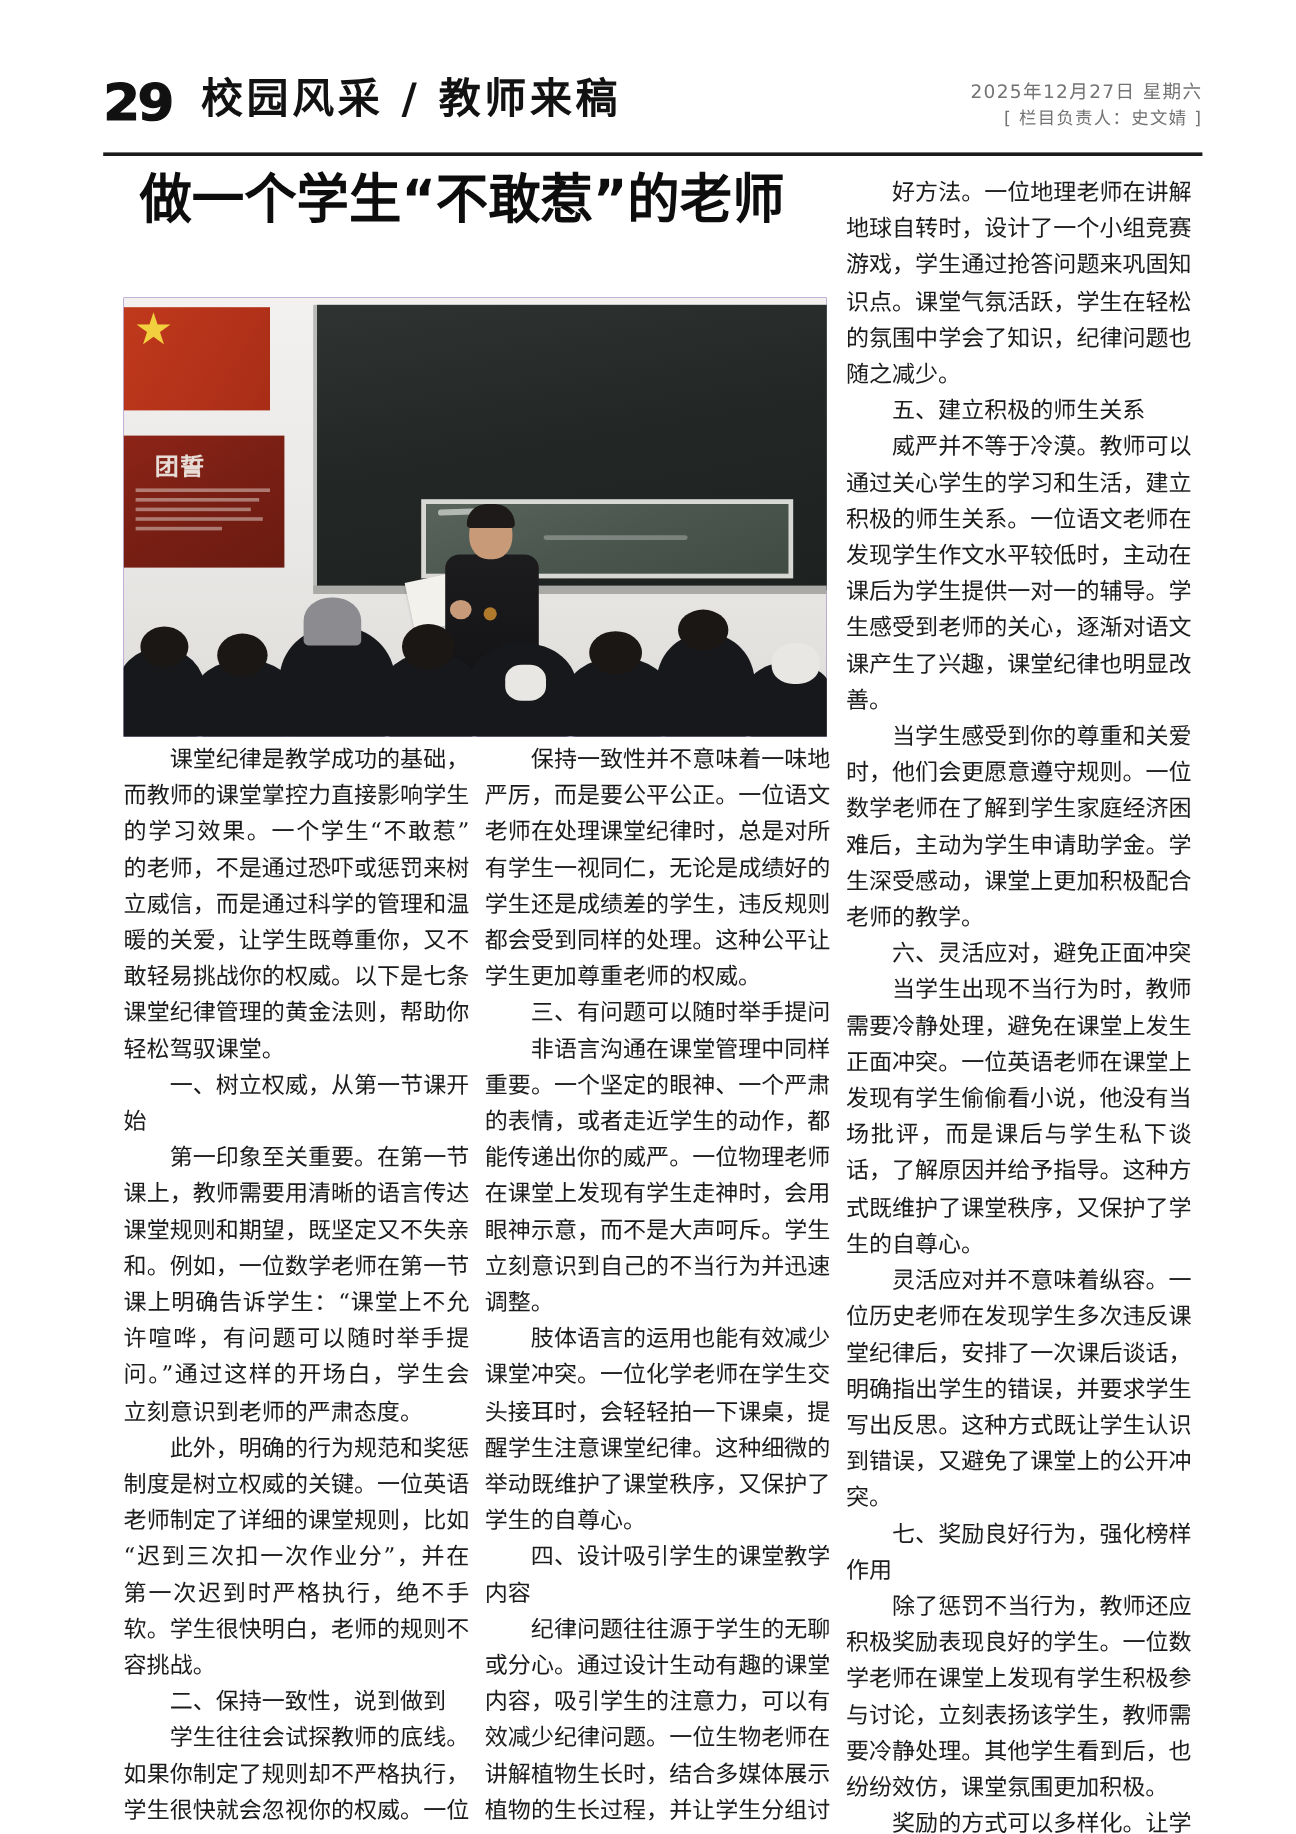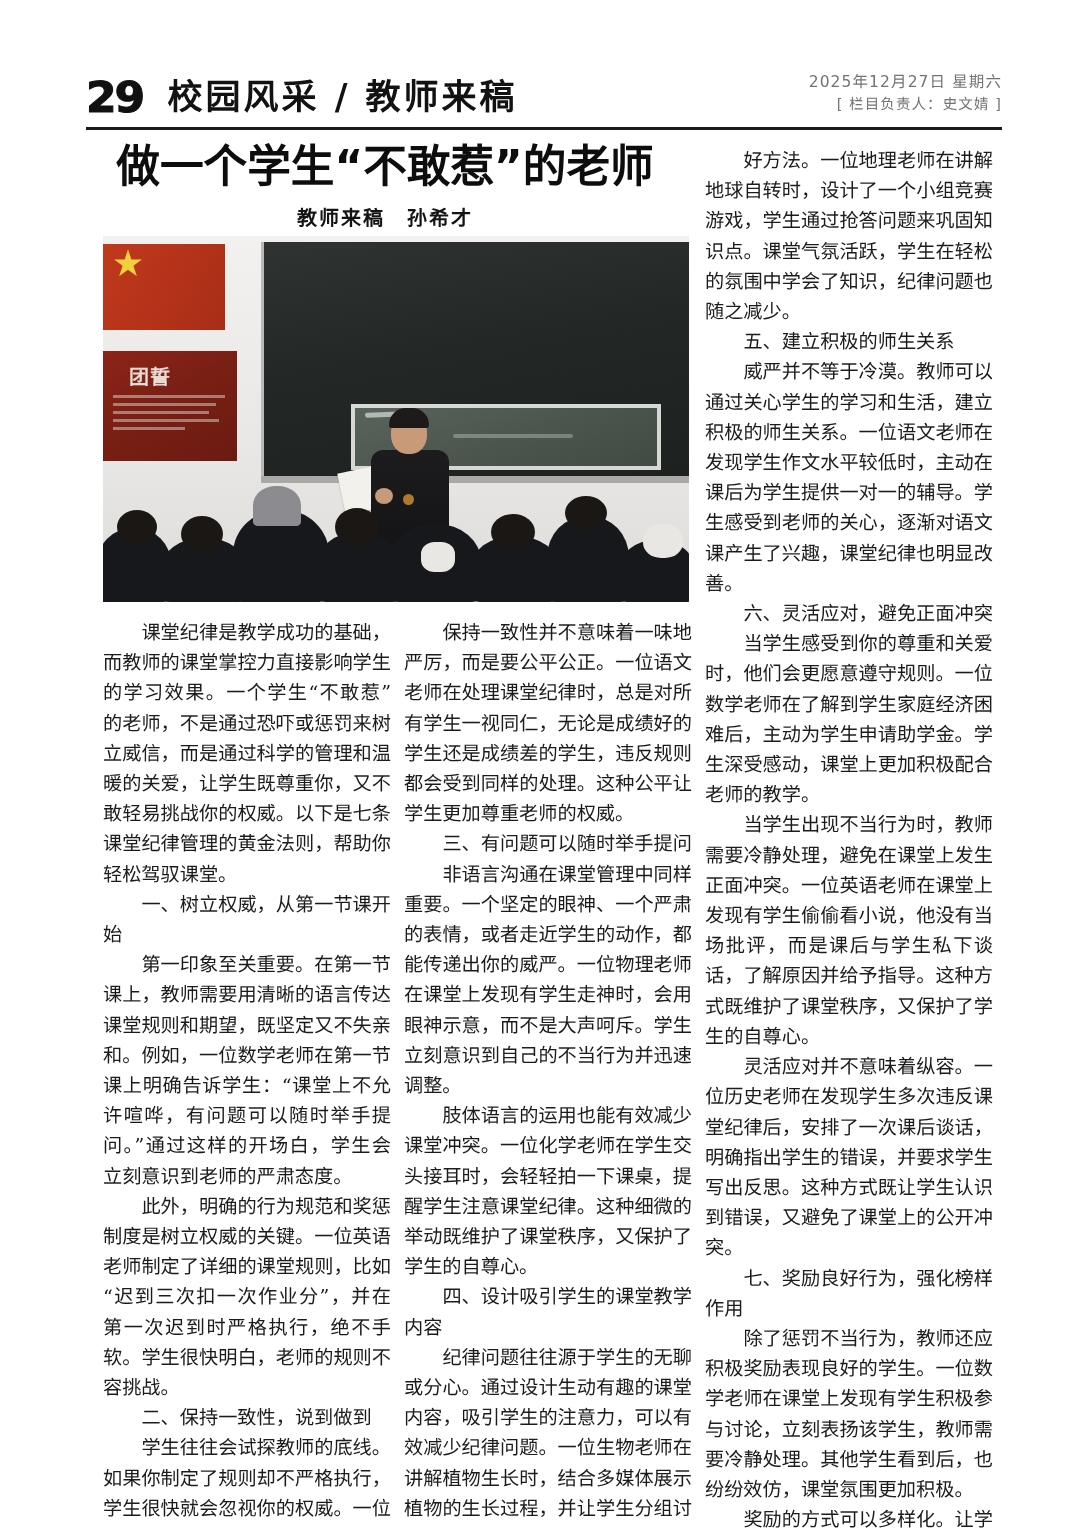--- a/index.html
+++ b/index.html
@@ -25,21 +25,21 @@
   }
 
   
   .masthead {
     position: absolute;
     left: 86px;
     top: 66px;
     width: 916px;
     height: 52px;
     display: flex;
-    align-items: flex-end;
+    align-items: flex-start;
   }
   .page-number {
     font-family: "DejaVu Sans", "Liberation Sans", sans-serif;
     font-size: 42px;
     font-weight: 900;
     line-height: 0.95;
     letter-spacing: -2px;
     color: #111111;
     -webkit-text-stroke: 1px #111;
     margin-right: 5px;
@@ -123,21 +123,21 @@
     font-weight: 700;
     font-size: 20px;
     letter-spacing: 2px;
     color: #141414;
   }
 
   
   .photo {
     position: absolute;
     left: 103px;
-    top: 236px;
+    top: 248px;
     width: 586px;
     height: 366px;
     overflow: hidden;
     background: #4c1d95;
   }
   .ph-wall {
     position: absolute; inset: 0;
     background: linear-gradient(180deg,#f2f1ef 0%,#e9e8e6 55%,#dedcd9 100%);
   }
   .ph-board {
@@ -293,21 +293,20 @@
     <div class="section-title">校园风采 / 教师来稿</div>
     <div class="dateblock">
       <div class="date-line">2025年12月27日 星期六</div>
       <div class="editor-line">[ 栏目负责人：史文婧 ]</div>
     </div>
   </div>
   <div class="rule-main"></div>
 
   <div class="headline-zone">
     <div class="headline">做一个学生“不敢惹”的老师</div>
-    <div class="byline">教师来稿　孙希才</div>
   </div>
 
   <div class="photo">
     <div class="ph-wall"></div>
     <div class="ph-board"></div>
     <div class="ph-board-tray"></div>
     <div class="ph-greenboard"></div>
     <div class="ph-chalk1"></div>
     <div class="ph-chalk2"></div>
 
@@ -367,22 +366,22 @@
       <p class="flush">三、有问题可以随时举手提问</p>
       <p class="flush">非语言沟通在课堂管理中同样重要。一个坚定的眼神、一个严肃的表情，或者走近学生的动作，都能传递出你的威严。一位物理老师在课堂上发现有学生走神时，会用眼神示意，而不是大声呵斥。学生立刻意识到自己的不当行为并迅速调整。</p>
       <p class="flush">肢体语言的运用也能有效减少课堂冲突。一位化学老师在学生交头接耳时，会轻轻拍一下课桌，提醒学生注意课堂纪律。这种细微的举动既维护了课堂秩序，又保护了学生的自尊心。</p>
       <p class="flush">四、设计吸引学生的课堂教学内容</p>
       <p class="flush">纪律问题往往源于学生的无聊或分心。通过设计生动有趣的课堂内容，吸引学生的注意力，可以有效减少纪律问题。一位生物老师在讲解植物生长时，结合多媒体展示植物的生长过程，并让学生分组讨论植物的生长条件。课堂充满活力，学生自然会更专注于学习。</p>
     </div>
   <div class="col" id="col-3">
       <p class="flush">好方法。一位地理老师在讲解地球自转时，设计了一个小组竞赛游戏，学生通过抢答问题来巩固知识点。课堂气氛活跃，学生在轻松的氛围中学会了知识，纪律问题也随之减少。</p>
       <p class="flush">五、建立积极的师生关系</p>
       <p class="flush">威严并不等于冷漠。教师可以通过关心学生的学习和生活，建立积极的师生关系。一位语文老师在发现学生作文水平较低时，主动在课后为学生提供一对一的辅导。学生感受到老师的关心，逐渐对语文课产生了兴趣，课堂纪律也明显改善。</p>
+      <p class="flush">当学生感受到你的尊重和关爱时，他们会更愿意遵守规则。一位数学老师在了解到学生家庭经济困难后，主动为学生申请助学金。学生深受感动，课堂上更加积极配合老师的教学。</p>
       <p class="flush">六、灵活应对，避免正面冲突</p>
-      <p class="flush">当学生感受到你的尊重和关爱时，他们会更愿意遵守规则。一位数学老师在了解到学生家庭经济困难后，主动为学生申请助学金。学生深受感动，课堂上更加积极配合老师的教学。</p>
       <p class="flush">当学生出现不当行为时，教师需要冷静处理，避免在课堂上发生正面冲突。一位英语老师在课堂上发现有学生偷偷看小说，他没有当场批评，而是课后与学生私下谈话，了解原因并给予指导。这种方式既维护了课堂秩序，又保护了学生的自尊心。</p>
       <p class="flush">灵活应对并不意味着纵容。一位历史老师在发现学生多次违反课堂纪律后，安排了一次课后谈话，明确指出学生的错误，并要求学生写出反思。这种方式既让学生认识到错误，又避免了课堂上的公开冲突。</p>
       <p class="flush">七、奖励良好行为，强化榜样作用</p>
       <p class="flush">除了惩罚不当行为，教师还应积极奖励表现良好的学生。一位数学老师在课堂上发现有学生积极参与讨论，立刻表扬该学生，教师需要冷静处理。其他学生看到后，也纷纷效仿，课堂氛围更加积极。</p>
       <p class="flush">奖励的方式可以多样化。让学生感受到被认可，课堂纪律问题也会随之减少。课堂纪律的管理并非一蹴而就，而是需要教师不断实践和调整。通过树立权威、保持一致性、设计有趣的内容以及建立积极的师生关系，教师可以让学生既尊重你，又不敢轻易挑战你的权威。掌握这些黄金法则，你的课堂将更加高效、和谐！</p>
     </div>
 
 </div>
 
 </body></html>

